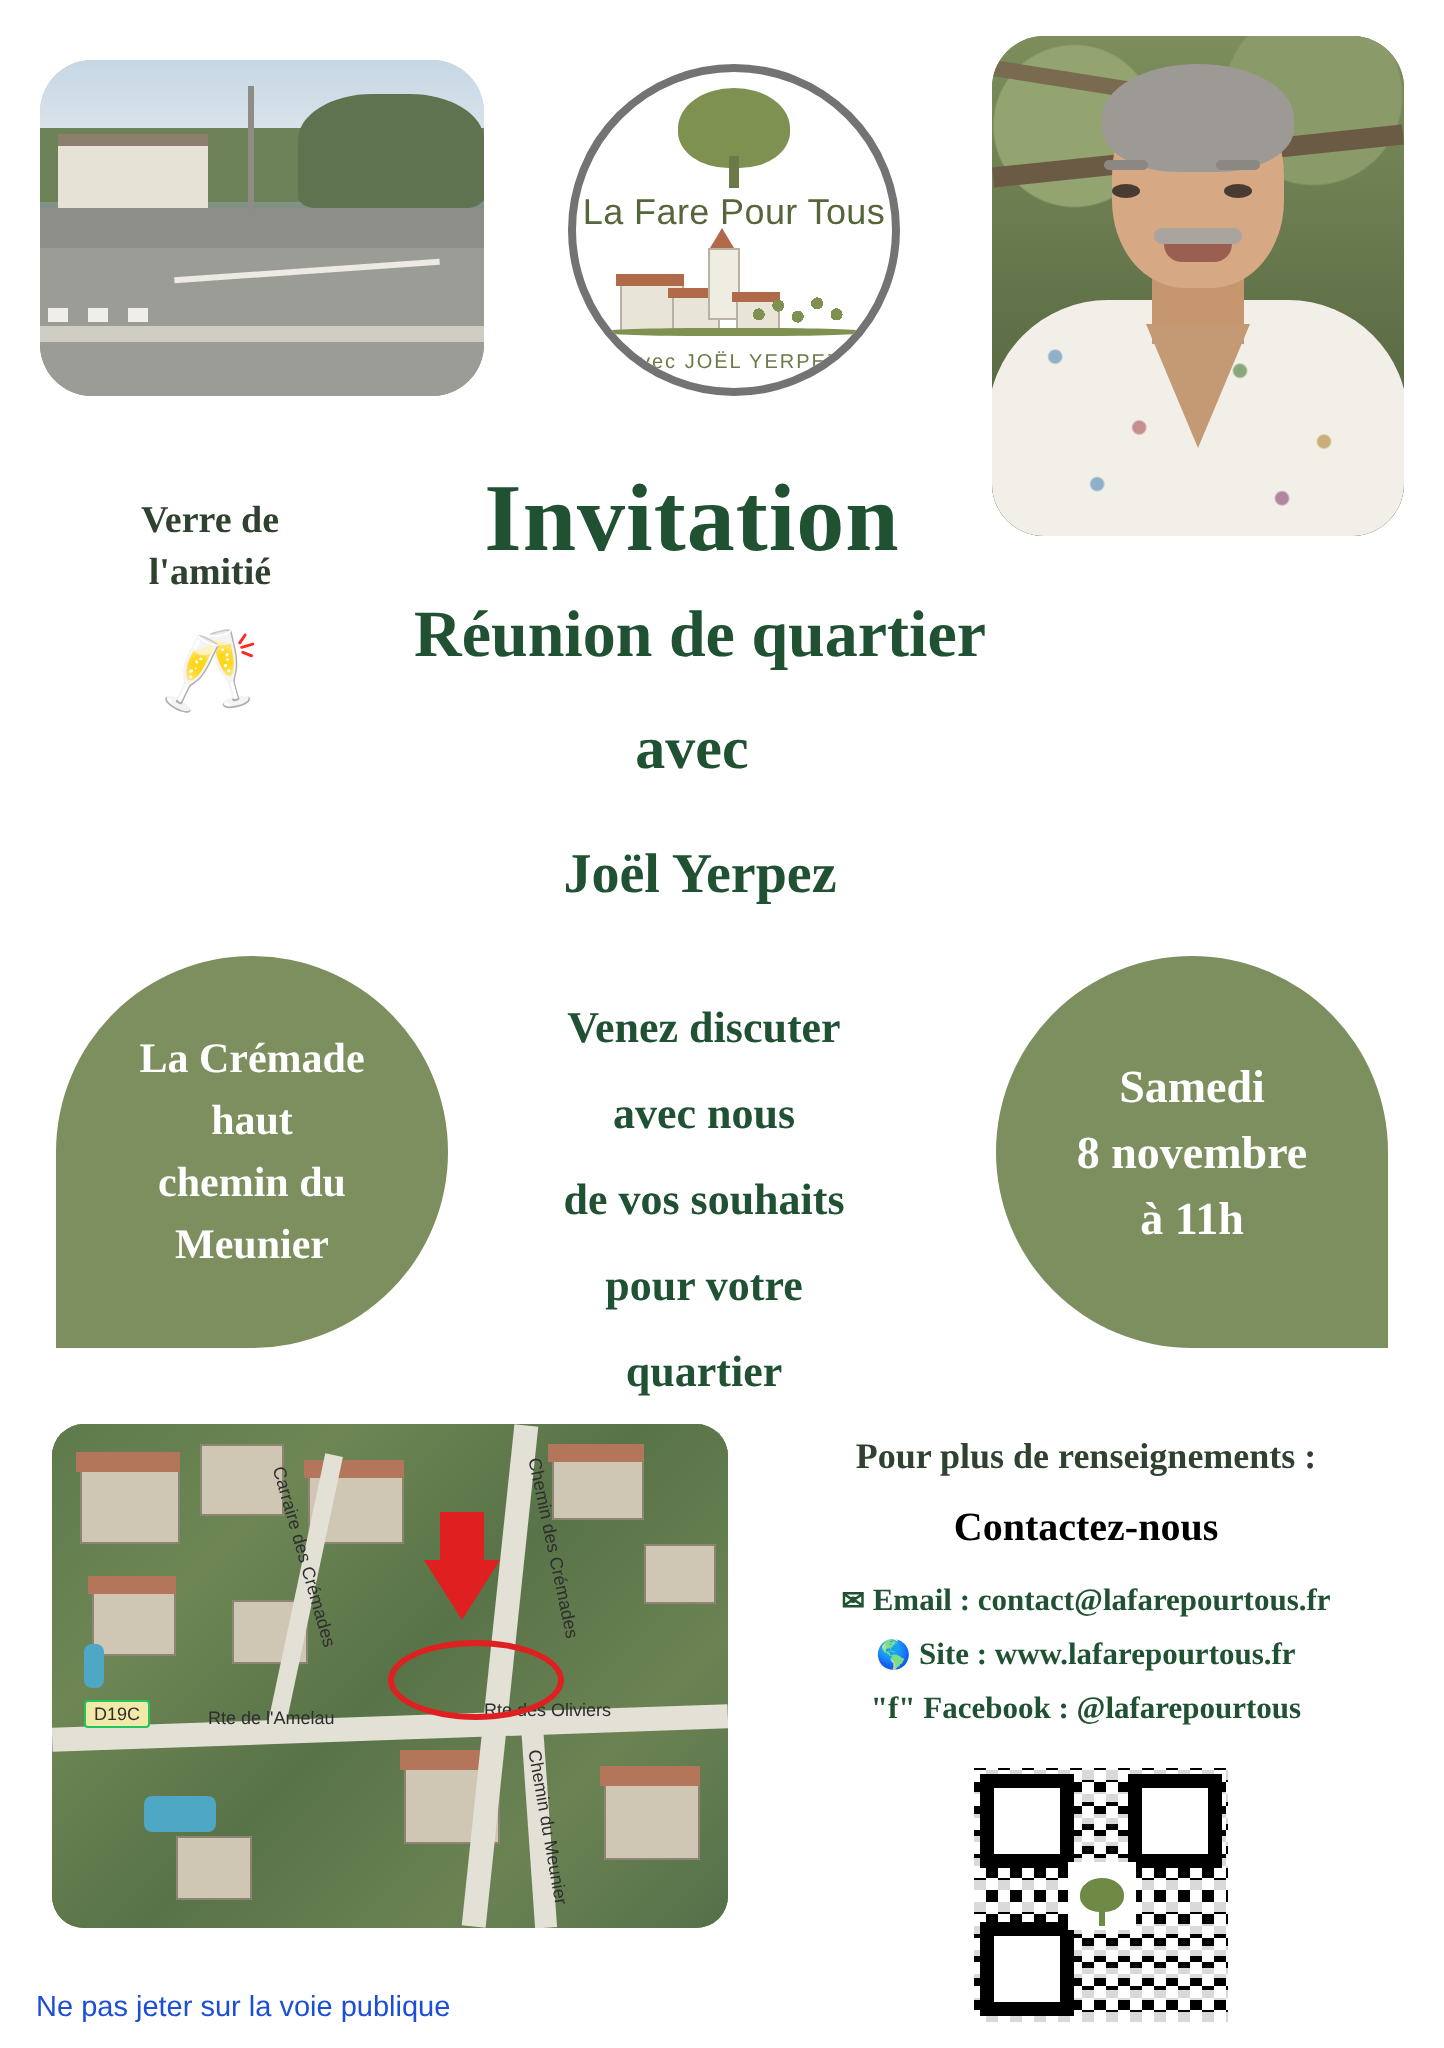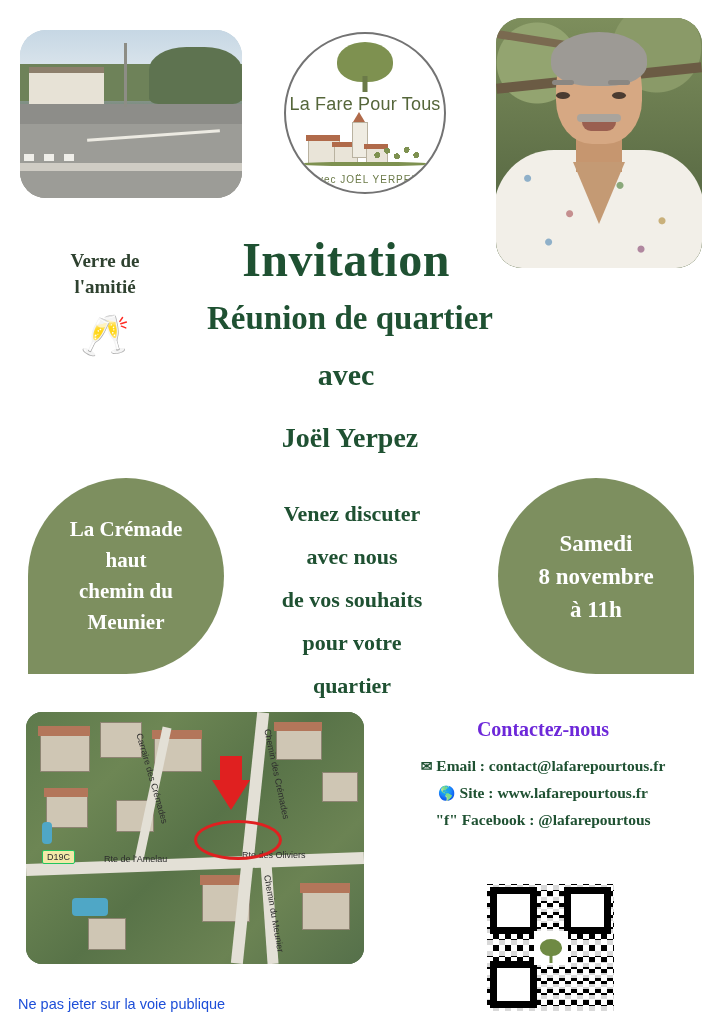--- a/index.html
+++ b/index.html
@@ -54,21 +54,21 @@
     height: 186px;
     text-align: center;
   }
   .logo-circle {
     position: absolute;
     left: 8px;
     top: 6px;
     width: 158px;
     height: 158px;
     border-radius: 50%;
-    border: 2px solid #737373;
+    border: 4px solid #737373;
     background: #ffffff;
     overflow: hidden;
   }
   .logo-tree {
     position: absolute;
     left: 50%;
     top: 8px;
     transform: translateX(-50%);
     width: 56px;
     height: 40px;
@@ -333,21 +333,21 @@
   }
   .contact .c-title {
     font-size: 18px;
     font-weight: bold;
     color: #2f4230;
     margin-bottom: 14px;
   }
   .contact .c-sub {
     font-size: 20px;
     font-weight: bold;
-    color: #6d28d9;
+    color: #000000;
     margin-bottom: 12px;
   }
   .contact .c-line {
     font-size: 15.5px;
     font-weight: bold;
     color: #1f5132;
     line-height: 26px;
     white-space: nowrap;
   }
   .c-ico { font-size: 14px; }
@@ -519,20 +519,21 @@
   <div class="mp-label" style="left:246px; top:162px; transform:rotate(80deg); transform-origin:left top;">Chemin du Meunier</div>
 
   <div class="mp-shield">D19C</div>
 
   <div class="mp-arrow-stem"></div>
   <div class="mp-arrow"></div>
   <div class="mp-circle"></div>
 </div>
 
 <div class="contact">
+  <div class="c-title">Pour plus de renseignements :</div>
   <div class="c-sub">Contactez-nous</div>
   <div class="c-line">
     <span class="c-ico">✉</span>
     <span>Email : contact@lafarepourtous.fr</span>
   </div>
   <div class="c-line">
     <span class="c-ico">🌎</span>
     <span>Site : www.lafarepourtous.fr</span>
   </div>
   <div class="c-line">

